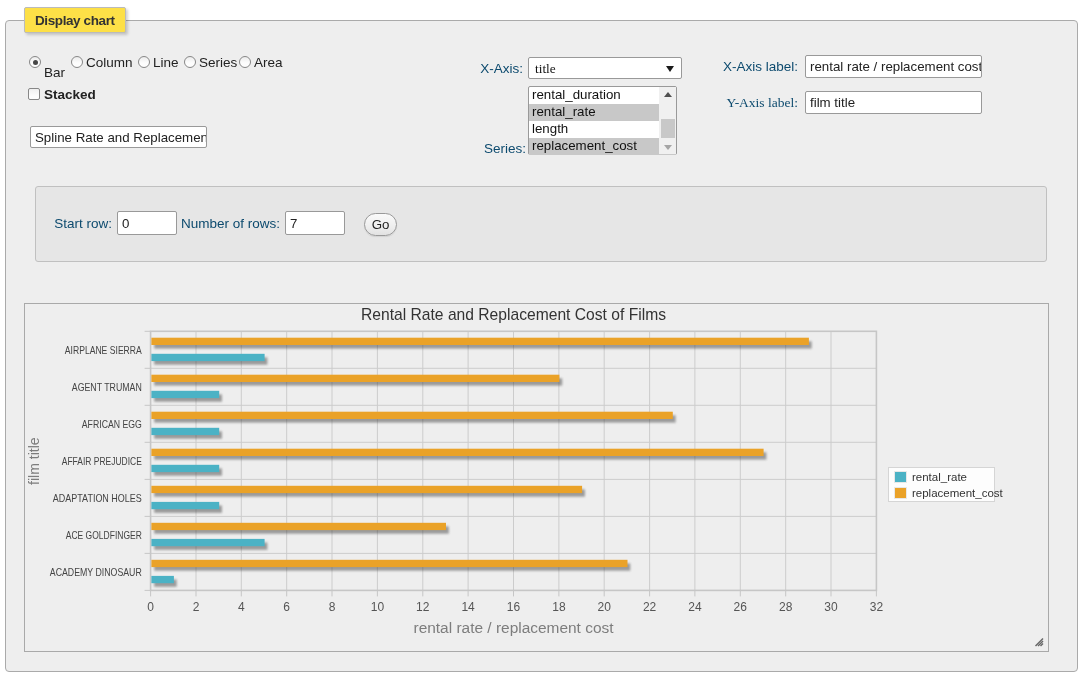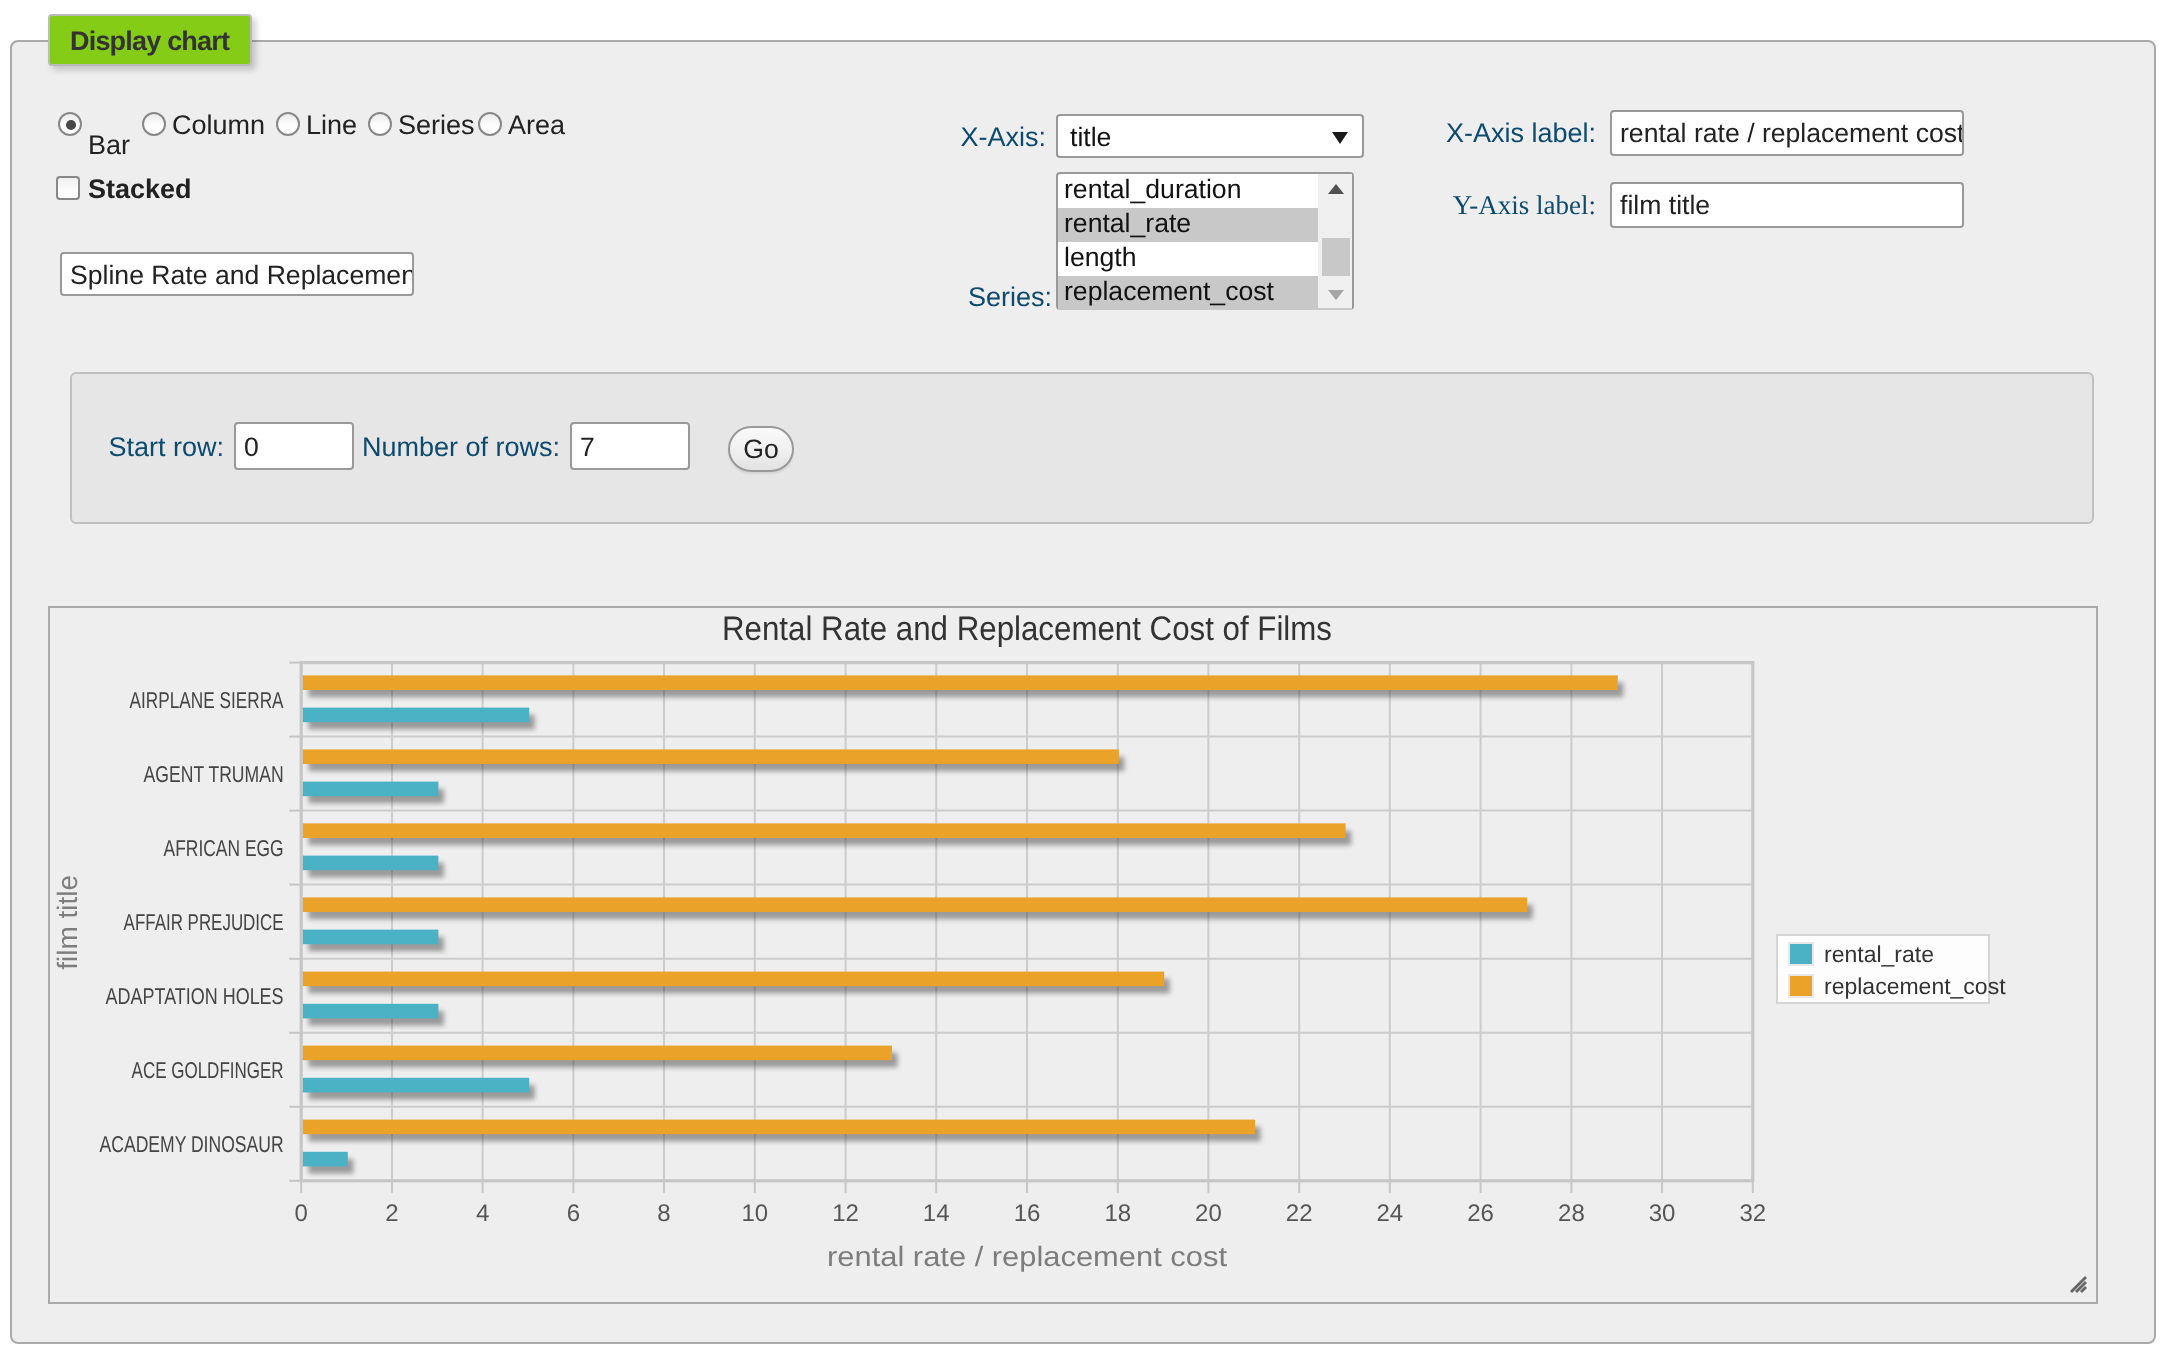--- a/index.html
+++ b/index.html
@@ -1,18 +1,18 @@
 <!DOCTYPE html>
 <html><head>
 <meta charset="utf-8">
 <style>
 * { margin:0; padding:0; box-sizing:border-box; }
 html,body { width:1081px; height:681px; background:#ffffff; font-family:"Liberation Sans", sans-serif; }
 #fs { position:absolute; left:5px; top:20px; width:1073px; height:652px; background:#eeeeee; border:1px solid #aaaaaa; border-radius:4px; }
-#legend { position:absolute; left:24px; top:7px; height:26px; line-height:25px; background:#84cc16; border:1px solid #bbbbbb; border-radius:2px; box-shadow:2px 2px 3px rgba(0,0,0,0.18); padding:0 10px; font-size:13.5px; font-weight:bold; letter-spacing:-0.4px; color:#333333; }
+#legend { position:absolute; left:24px; top:7px; height:26px; line-height:25px; background:#fde047; border:1px solid #bbbbbb; border-radius:2px; box-shadow:2px 2px 3px rgba(0,0,0,0.18); padding:0 10px; font-size:13.5px; font-weight:bold; letter-spacing:-0.4px; color:#333333; }
 .lbl { position:absolute; font-size:13.5px; color:#222222; white-space:nowrap; }
 .rlbl { position:absolute; font-size:13.5px; color:#0c4a6e; white-space:nowrap; text-align:right; }
 .radio { position:absolute; width:12px; height:12px; border:1px solid #878787; border-radius:50%; background:linear-gradient(#ececec,#fdfdfd 60%); }
 .radio.sel::after { content:""; position:absolute; left:2.5px; top:2.5px; width:5px; height:5px; border-radius:50%; background:#474747; }
 .cb { position:absolute; width:12px; height:12px; border:1px solid #878787; border-radius:2px; background:linear-gradient(#f0f0f0,#fdfdfd 70%); }
 .inp { position:absolute; background:#ffffff; border:1px solid #999999; border-radius:2px; font-size:13.3px; color:#222222; padding:0 4px; line-height:21px; white-space:nowrap; overflow:hidden; }
 #panel { position:absolute; left:35px; top:186px; width:1012px; height:76px; background:#e6e6e6; border:1px solid #c0c0c0; border-radius:3px; }
 #gobtn { position:absolute; left:364px; top:213px; width:33px; height:23px; border:1px solid #999999; border-radius:12px; background:linear-gradient(#fafafa,#eeeeee 60%,#e2e2e2); font-size:13.3px; color:#222222; text-align:center; line-height:21px; box-shadow:0 1px 1px rgba(0,0,0,0.08); }
 .selbox { position:absolute; background:#ffffff; border:1px solid #999999; border-radius:2px; }
 .opt { height:16.9px; font-size:13.3px; color:#111111; padding-left:3px; line-height:16.9px; white-space:nowrap; overflow:hidden; }
@@ -40,21 +40,21 @@
 <div class="radio" style="left:239px;top:56px;"></div>
 <span class="lbl" style="left:254px;top:55px;">Area</span>
 
 <div class="cb" style="left:28px;top:88px;"></div>
 <span class="lbl" style="left:44px;top:87px;font-weight:bold;">Stacked</span>
 
 <div class="inp" style="left:30px;top:126px;width:177px;height:22px;">Spline Rate and Replacemen</div>
 
 <span class="rlbl" style="left:423px;top:61px;width:100px;">X-Axis:</span>
 <div class="selbox" style="left:528px;top:57px;width:154px;height:22px;">
-  <span style="position:absolute;left:6px;top:3px;font-size:13.3px;color:#111;">title</span>
+  <span style="position:absolute;left:6px;top:3px;font-size:13.3px;color:#111;font-family:Liberation Serif, serif;">title</span>
   <div class="selarrow" style="right:7px;top:8px;"></div>
 </div>
 
 <span class="rlbl" style="left:426px;top:141px;width:100px;">Series:</span>
 <div class="selbox" style="left:528px;top:86px;width:149px;height:69px;">
   <div class="opt">rental_duration</div>
   <div class="opt hl">rental_rate</div>
   <div class="opt">length</div>
   <div class="opt hl">replacement_cost</div>
   <div id="sbar">

